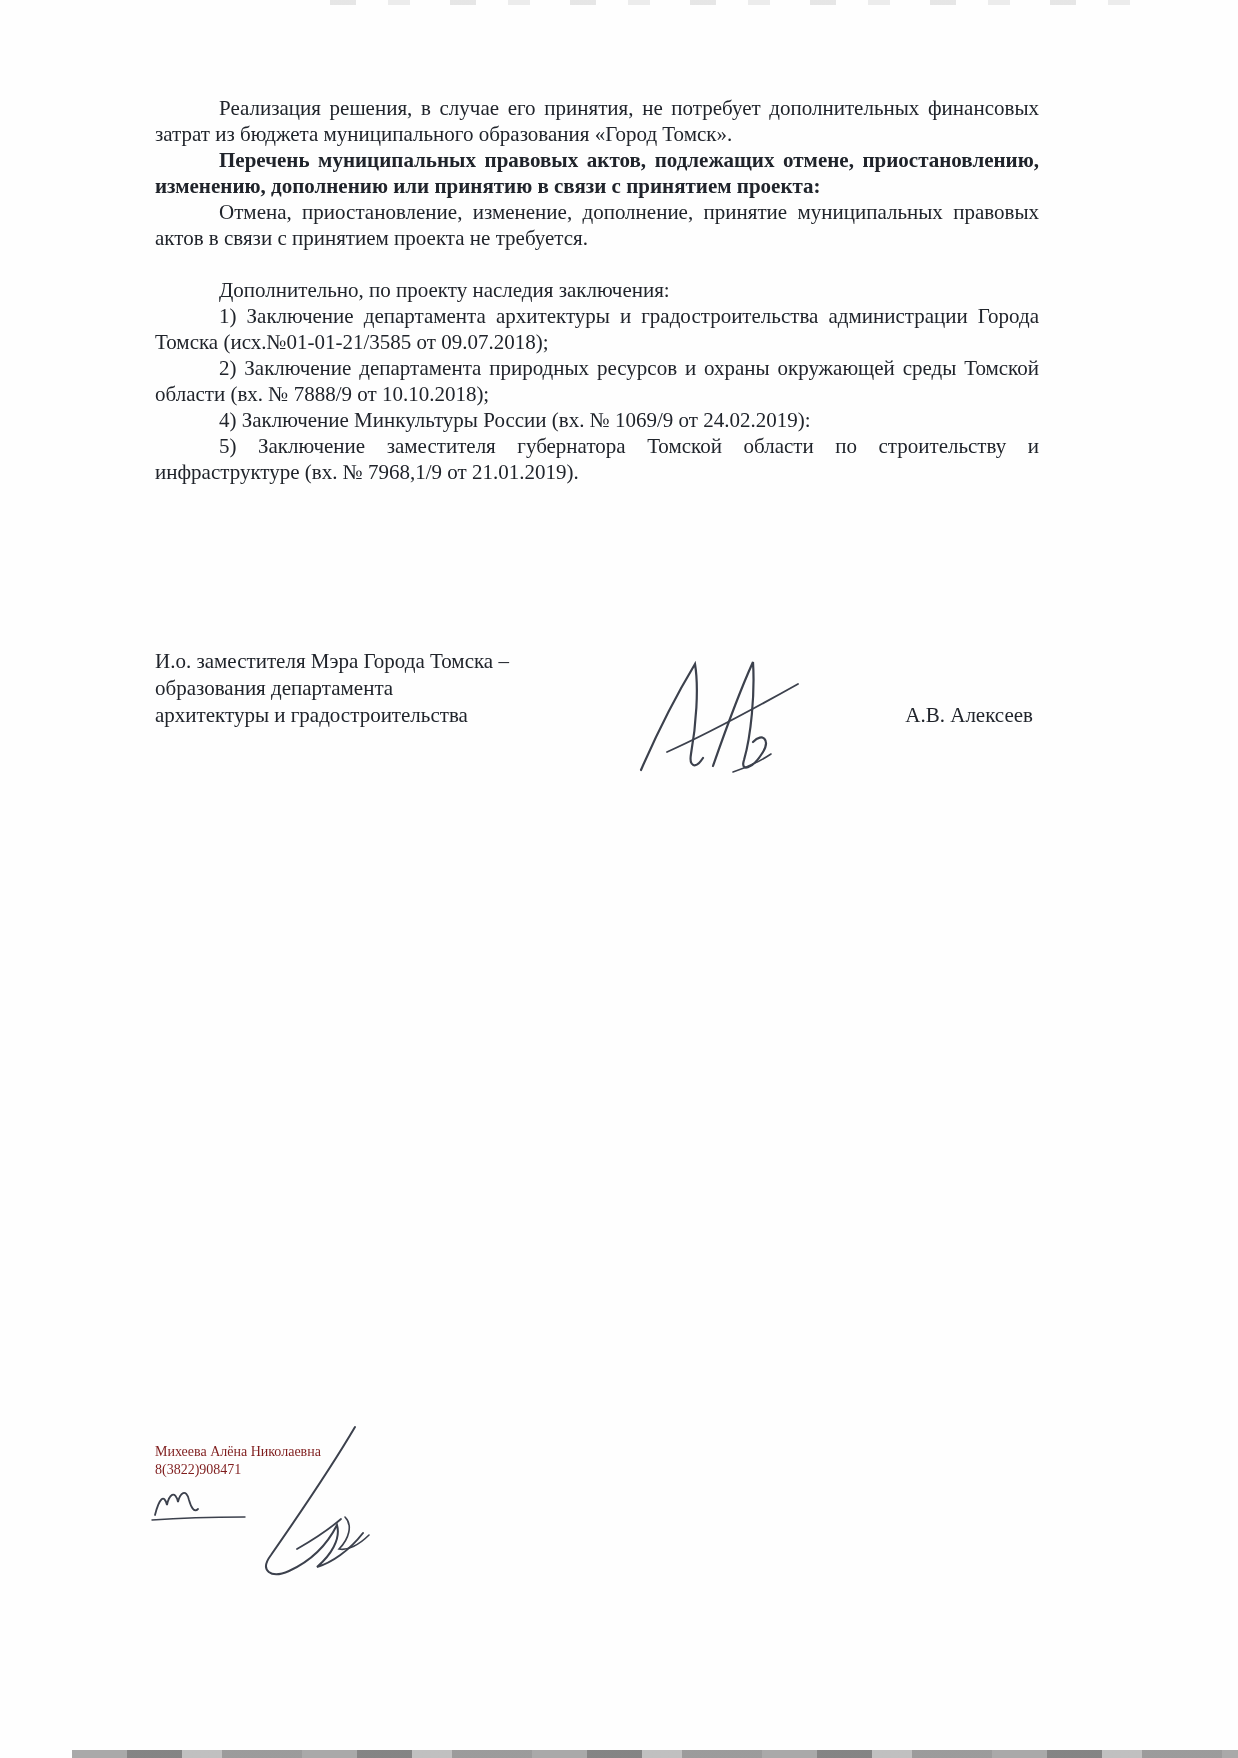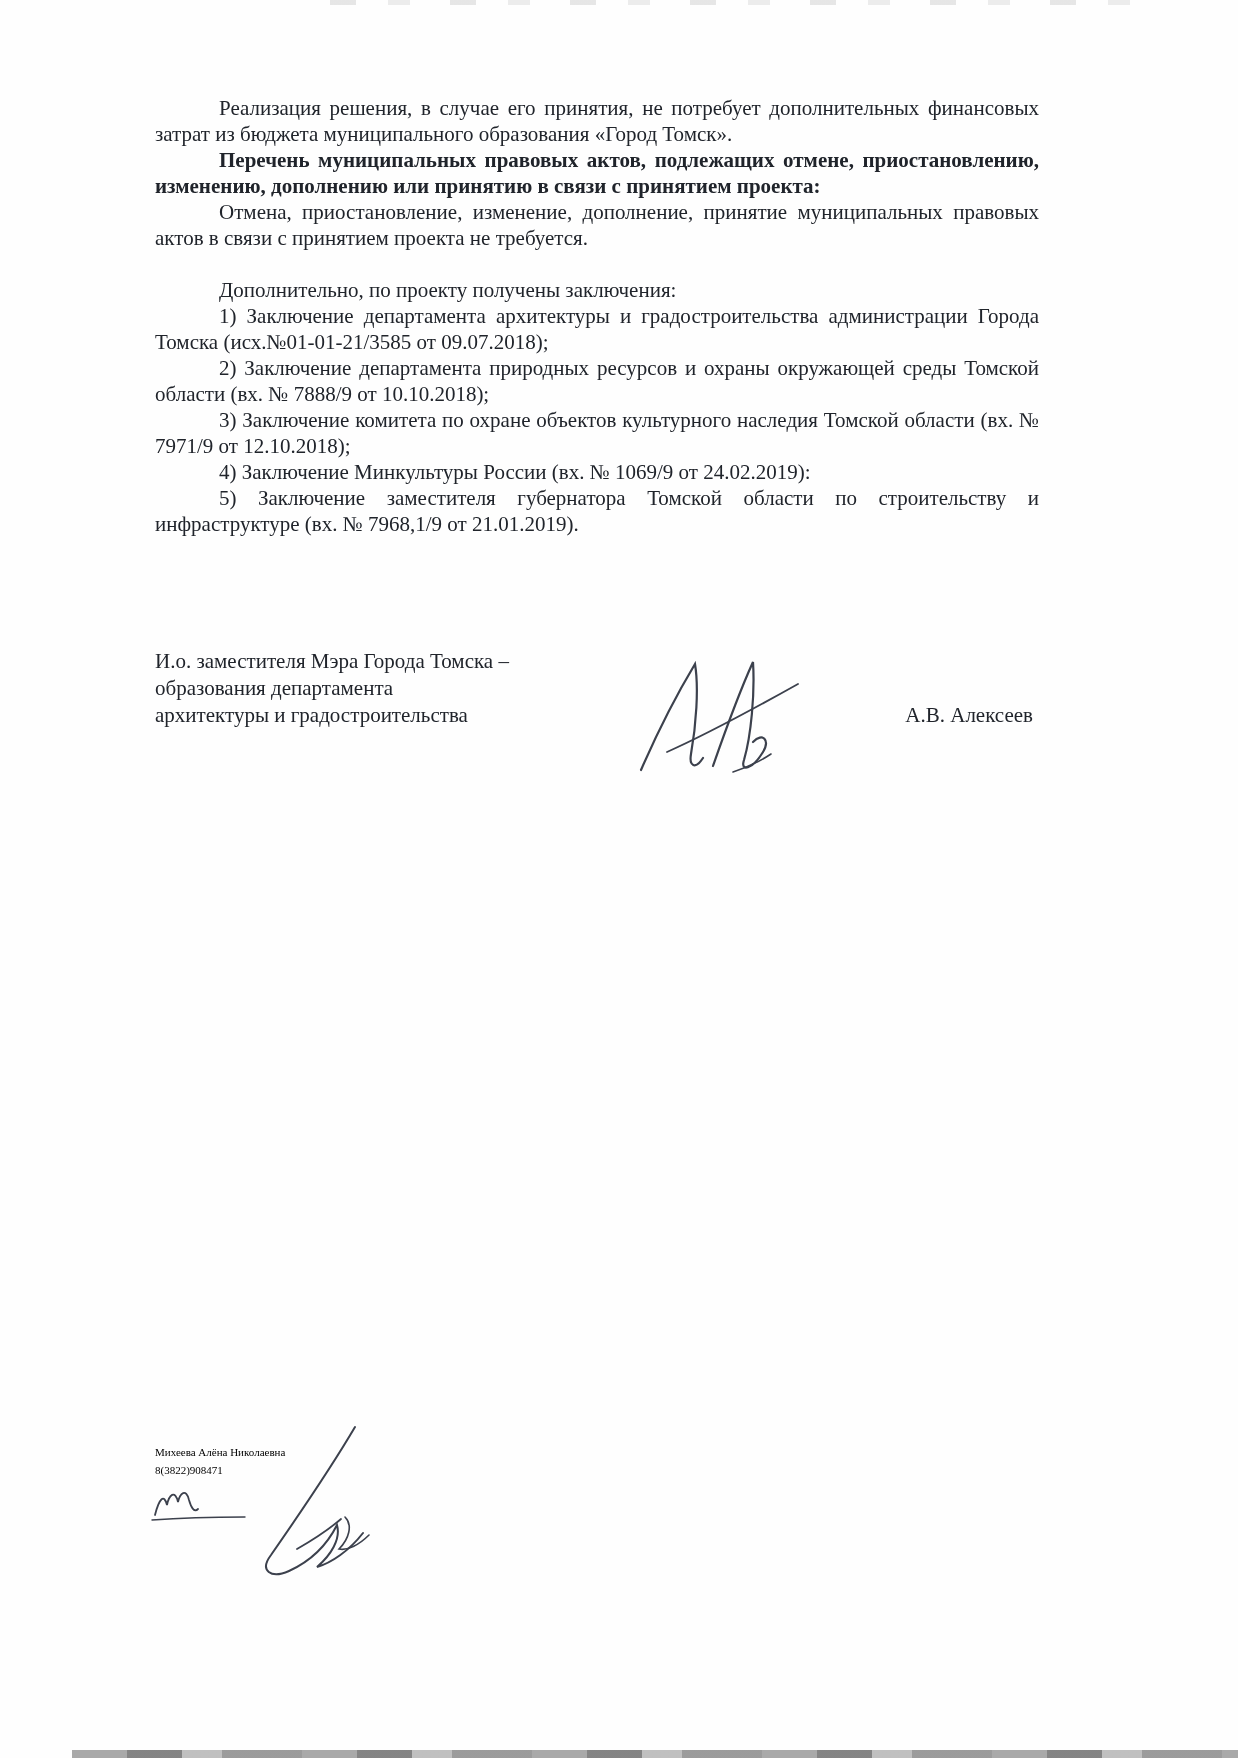--- a/index.html
+++ b/index.html
@@ -78,23 +78,23 @@
   .sig-stroke {
     fill: none;
     stroke: #3c414d;
     stroke-linecap: round;
   }
   .footer {
     position: absolute;
     left: 155px;
     top: 1443px;
     width: 400px;
-    font-size: 11px;
+    font-size: 14px;
     line-height: 18px;
-    color: #000000;
+    color: #7f1d1d;
   }
   .sig-small {
     position: absolute;
     left: -6px;
     top: 32px;
   }
   .sig-large {
     position: absolute;
     left: 72px;
     top: -22px;
@@ -107,25 +107,24 @@
 
   <div class="artifact-top"></div>
 
   <div class="content">
     <p class="para">Реализация решения, в случае его принятия, не потребует дополнительных финансовых затрат из бюджета муниципального образования «Город Томск».</p>
 
     <p class="para bold">Перечень муниципальных правовых актов, подлежащих отмене, приостановлению, изменению, дополнению или принятию в связи с принятием проекта:</p>
 
     <p class="para">Отмена, приостановление, изменение, дополнение, принятие муниципальных правовых актов в связи с принятием проекта не требуется.</p>
 
-    <p class="para gap-above">Дополнительно, по проекту получены заключения:</p>
+    <p class="para gap-above">Дополнительно, по проекту наследия заключения:</p>
 
     <p class="para">1) Заключение департамента архитектуры и градостроительства администрации Города Томска (исх.№01-01-21/3585 от 09.07.2018);</p>
     <p class="para">2) Заключение департамента природных ресурсов и охраны окружающей среды Томской области (вх. № 7888/9 от 10.10.2018);</p>
-    <p class="para">3) Заключение комитета по охране объектов культурного наследия Томской области (вх. № 7971/9 от 12.10.2018);</p>
     <p class="para">4) Заключение Минкультуры России (вх. № 1069/9 от 24.02.2019):</p>
     <p class="para">5) Заключение заместителя губернатора Томской области по строительству и инфраструктуре (вх. № 7968,1/9 от 21.01.2019).</p>
   </div>
 
   <div class="signature-block">
     <div class="signer-title">
       <div>И.о. заместителя Мэра Города Томска –</div>
       <div>образования департамента</div>
       <div>архитектуры и градостроительства</div>
     </div>

